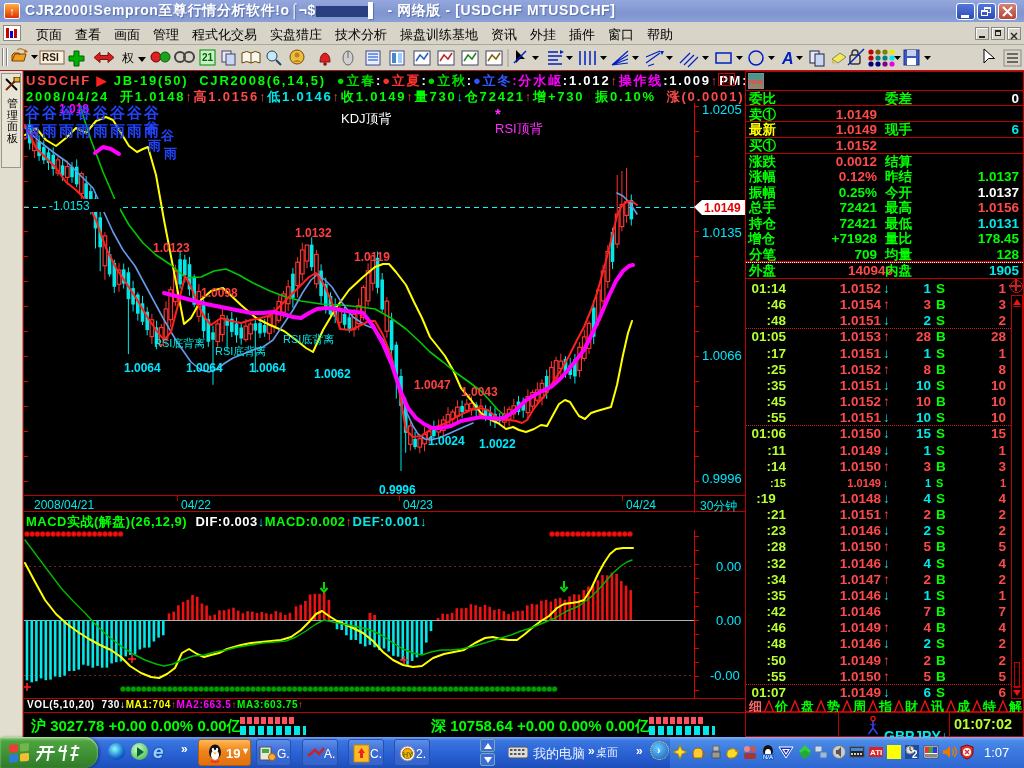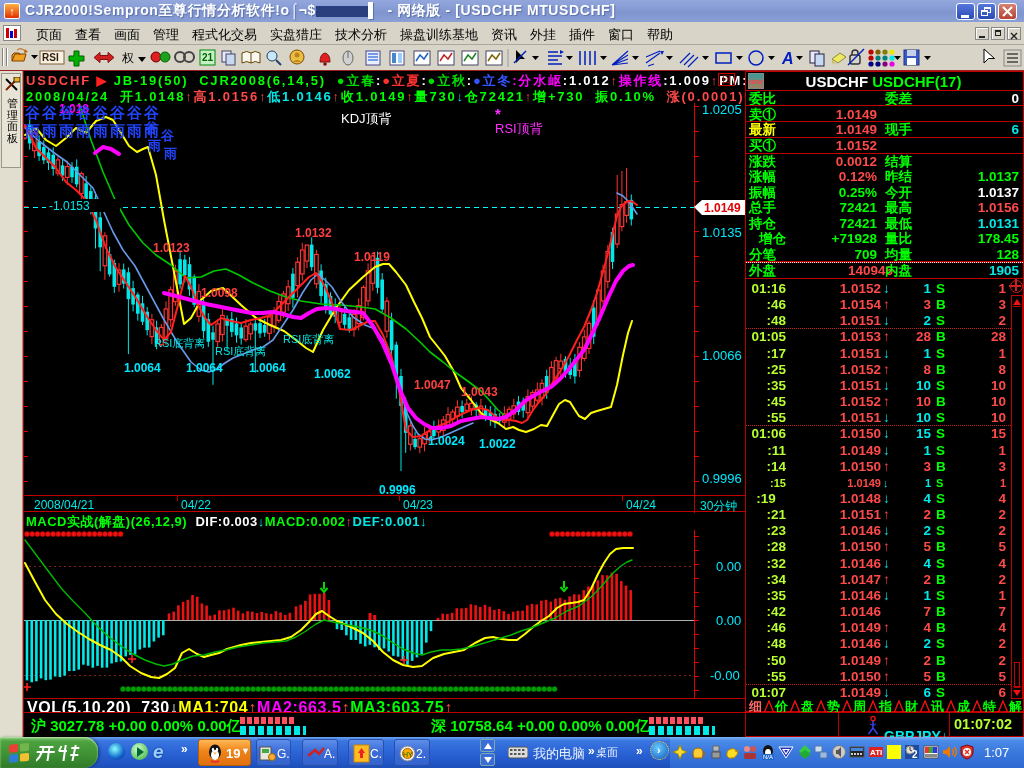--- a/index.html
+++ b/index.html
@@ -793,26 +793,25 @@
       <circle cx="520.1999999999995" cy="159" r="2.6" fill="#00a000" stroke="#060" stroke-width="0.6"></circle>
       <circle cx="525.3999999999995" cy="159" r="2.6" fill="#00a000" stroke="#060" stroke-width="0.6"></circle>
       <circle cx="530.5999999999996" cy="159" r="2.6" fill="#00a000" stroke="#060" stroke-width="0.6"></circle>
       <path d="M-1 157 h8 M3 153 v8" stroke="#ff2020" stroke-width="1.6"></path>
       <path d="M104 129 h8 M108 125 v8" stroke="#ff2020" stroke-width="1.6"></path>
       <path d="M376 130 h8 M380 126 v8" stroke="#ff2020" stroke-width="1.6"></path>
       <path d="M300 52 v7 M296.5 58 L300 62 L303.5 58" stroke="#00dd00" stroke-width="2" fill="none"></path>
       <path d="M540 51 v7 M536.5 57 L540 61 L543.5 57" stroke="#00dd00" stroke-width="2" fill="none"></path>
     </svg>
     <div class="ab" style="left:0;top:627px;width:722px;height:14px;border-top:1px solid #c00000">
-      <div class="ab" style="left:3px;top:0px;font-size:16px;font-weight:bold;white-space:nowrap;letter-spacing:0.6px"><span class="w">VOL(5,10,20)&nbsp; 730</span><span class="w">↓</span><span class="y">MA1:704</span><span class="r">↑</span><span class="m">MA2:663.5</span><span class="r">↑</span><span class="g">MA3:603.75</span><span class="r">↑</span></div>
+      <div class="ab" style="left:3px;top:0px;font-size:10px;font-weight:bold;white-space:nowrap;letter-spacing:0.6px"><span class="w">VOL(5,10,20)&nbsp; 730</span><span class="w">↓</span><span class="y">MA1:704</span><span class="r">↑</span><span class="m">MA2:663.5</span><span class="r">↑</span><span class="g">MA3:603.75</span><span class="r">↑</span></div>
     </div>
   </div>
 <div class="ab" style="left:745px;top:71px;width:279px;height:641px;background:#000;border:1px solid #c00000;font-weight:bold">
     <div class="ab" style="left:2px;top:1px;width:16px;height:16px;background:linear-gradient(180deg,#3a9a9a,#a08060);border:1px solid #888;font-size:6px;color:#ff4040;text-align:center;line-height:16px">NEW</div>
-    <div class="ab" style="left:0;top:1px;width:275px;text-align:center;font-size:15px"><span class="w">USDCHF </span><span class="g">USDCHF(17)</span></div>
     <div class="ab" style="left:0;top:18px;width:277px;height:1px;background:#c00000"></div>
     <div class="ab" style="left:0;top:19px;width:277px;height:15px;font-size:13.5px;line-height:15px">
       <span class="ab g" style="left:3px">委比</span>
       <span class="ab g" style="left:139px">委差</span>
       <span class="ab w" style="left:140px;width:133px;text-align:right">0</span>
     </div>
     <div class="ab" style="left:0;top:35px;width:277px;height:15px;font-size:13.5px;line-height:15px">
       <span class="ab g" style="left:3px">卖①</span>
       <span class="ab r" style="left:0px;width:131px;text-align:right">1.0149</span>
     </div>
@@ -849,21 +848,21 @@
       <span class="ab g" style="left:139px">最高</span>
       <span class="ab r" style="left:140px;width:133px;text-align:right">1.0156</span>
     </div>
     <div class="ab" style="left:0;top:144px;width:277px;height:15px;font-size:13.5px;line-height:15px">
       <span class="ab g" style="left:3px">持仓</span>
       <span class="ab g" style="left:0px;width:131px;text-align:right">72421</span>
       <span class="ab g" style="left:139px">最低</span>
       <span class="ab c" style="left:140px;width:133px;text-align:right">1.0131</span>
     </div>
     <div class="ab" style="left:0;top:159px;width:277px;height:15px;font-size:13.5px;line-height:15px">
-      <span class="ab g" style="left:13px">增仓</span>
+      <span class="ab g" style="left:2px">增仓</span>
       <span class="ab g" style="left:0px;width:131px;text-align:right">+71928</span>
       <span class="ab g" style="left:139px">量比</span>
       <span class="ab g" style="left:140px;width:133px;text-align:right">178.45</span>
     </div>
     <div class="ab" style="left:0;top:175px;width:277px;height:15px;font-size:13.5px;line-height:15px">
       <span class="ab g" style="left:3px">分笔</span>
       <span class="ab g" style="left:0px;width:131px;text-align:right">709</span>
       <span class="ab g" style="left:139px">均量</span>
       <span class="ab g" style="left:140px;width:133px;text-align:right">128</span>
     </div>
@@ -873,21 +872,21 @@
       <span class="ab g" style="left:139px">内盘</span>
       <span class="ab c" style="left:140px;width:133px;text-align:right">1905</span>
     </div>
     <div class="ab" style="left:0;top:33px;width:277px;height:1px;background:#c00000"></div>
     <div class="ab" style="left:0;top:49px;width:277px;height:1px;background:#c00000"></div>
     <div class="ab" style="left:0;top:65px;width:277px;height:1px;background:#c00000"></div>
     <div class="ab" style="left:0;top:81px;width:277px;height:1px;background:#c00000"></div>
     <div class="ab" style="left:0;top:206px;width:277px;height:1px;background:#c00000"></div>
     <div class="ab" style="left:0;top:189px;width:277px;height:2px;background:#c00000;border-bottom:1px dotted #fff"></div>
     <div class="ab" style="left:0;top:209.0px;width:277px;height:16px;font-size:13.5px;line-height:16px">
-      <span class="ab lg" style="left:0;width:40px;text-align:right">01:16</span>
+      <span class="ab lg" style="left:0;width:40px;text-align:right">01:14</span>
       <span class="ab r" style="left:60px;width:75px;text-align:right">1.0152</span>
       <span class="ab" style="left:137px"><span class="c">↓</span></span>
       <span class="ab c" style="left:100px;width:85px;text-align:right">1</span>
       <span class="ab g" style="left:190px">S</span>
       <span class="ab r" style="left:180px;width:80px;text-align:right">1</span>
     </div>
     <div class="ab" style="left:0;top:225.2px;width:277px;height:16px;font-size:13.5px;line-height:16px">
       <span class="ab lg" style="left:0;width:40px;text-align:right">:46</span>
       <span class="ab r" style="left:60px;width:75px;text-align:right">1.0154</span>
       <span class="ab" style="left:137px"><span style="color:#ff4040">↑</span></span>

